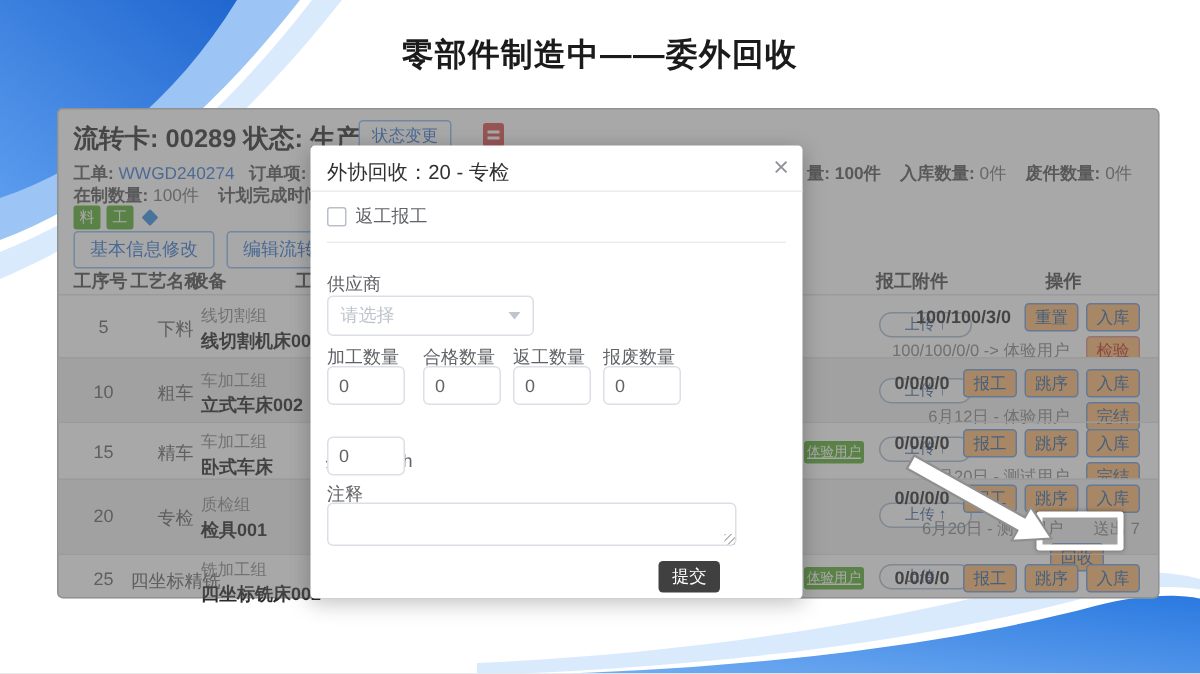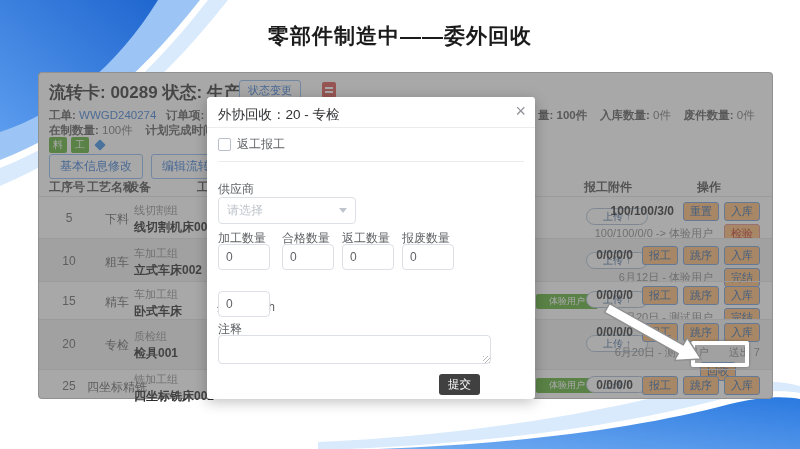--- a/index.html
+++ b/index.html
@@ -27,21 +27,21 @@
 
   .info-line { font-size:11.5px; color:#777; white-space:nowrap; }
   .info-line b { color:#5a5a5a; font-weight:bold; }
   .link { color:#3f7fd6; }
   #info1 { left:10px; top:35px; }
   #info1r { left:499px; top:35px; }
   #info2 { left:10px; top:50px; }
 
   #tags { left:10px; top:64px; display:flex; align-items:center; gap:4px; }
   .gtag { background:#5daf34; color:#fff; font-size:10px; padding:1px 4px; border-radius:2px; }
-  .utag { background:#5daf34; color:#fff; font-size:9px; padding:1px 13px; border-radius:2px; white-space:nowrap; }
+  .utag { background:#5daf34; color:#fff; font-size:9px; padding:1px 2px; border-radius:2px; white-space:nowrap;text-decoration:underline; }
   #tag-icon { width:8px; height:8px; background:#3a8ee6; transform:rotate(45deg); border-radius:1px; margin-left:3px; }
 
   #hdr-buttons { left:10px; top:81px; display:flex; gap:8px; }
   #hdr-buttons .btn-outline { font-size:12px; padding:3px 10px; }
 
   #thead { left:0; top:106px; width:100%; height:20px; font-weight:bold; color:#4f4f4f; }
   #thead div { position:absolute; top:0; }
   .row { position:absolute; left:0; width:733px; border-top:1px solid #e3e3e3; }
   .row.alt { background:#f1f1f1; }
   .c-seq  { position:absolute; left:10px; width:40px; text-align:center; color:#666; }

